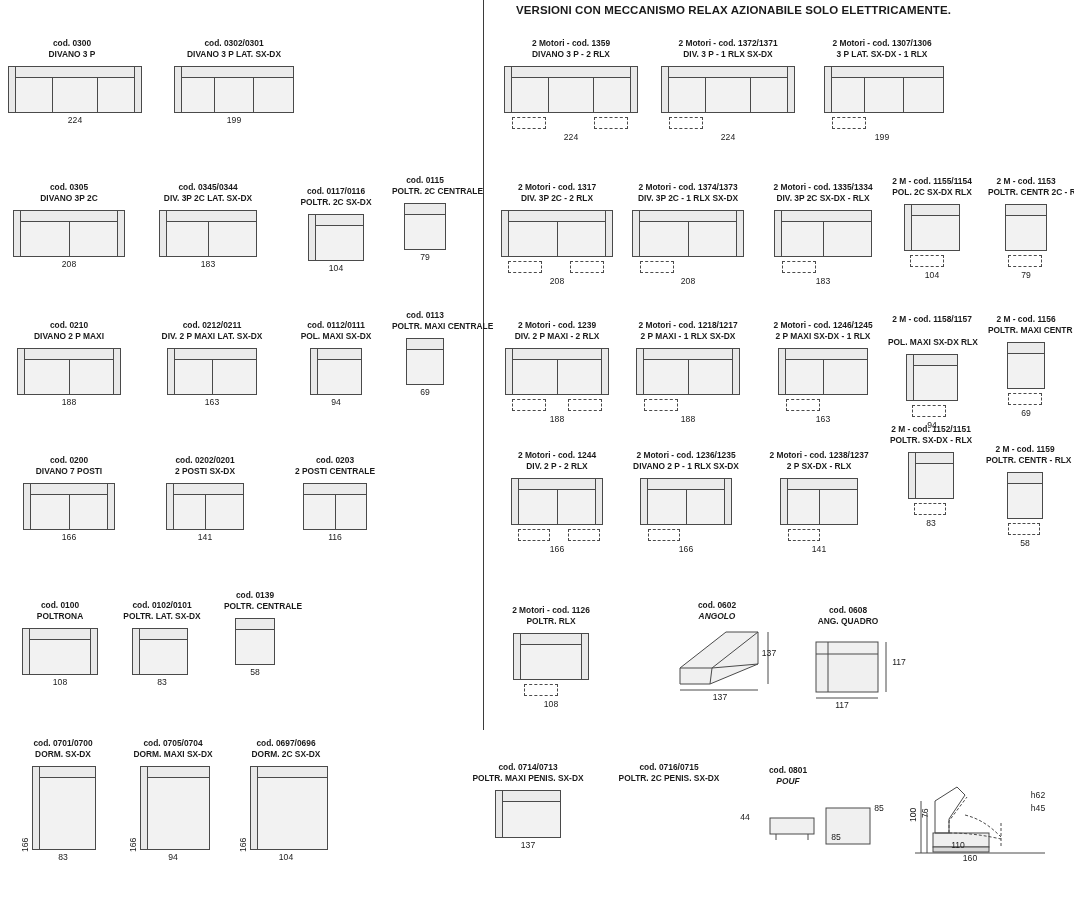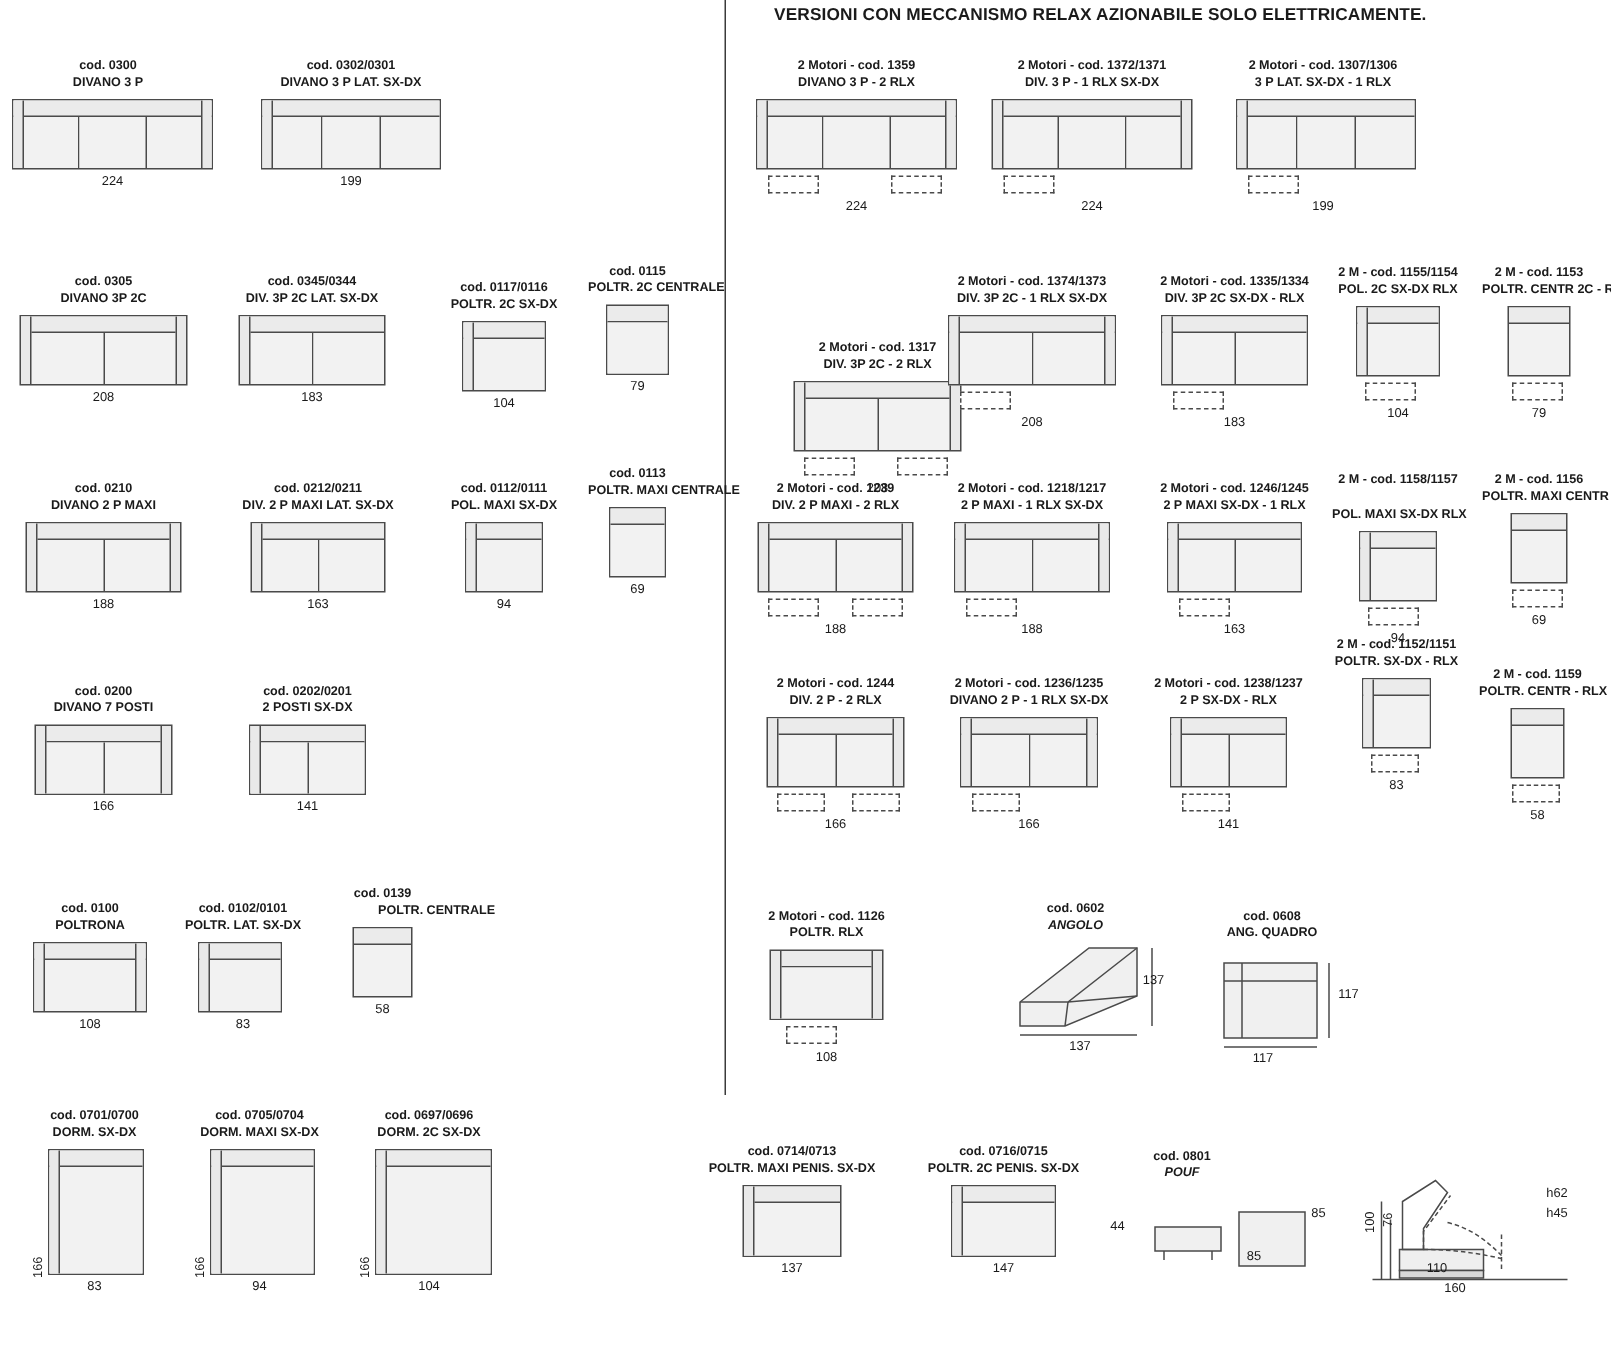--- a/index.html
+++ b/index.html
@@ -253,20 +253,34 @@
         <div class="seat">
             <div></div>
             <div></div>
           </div>
         <div class="arm-l"></div>
       </div>
       <div class="dim" style="left:0;top:49px;width:118px;">141</div>
     </div>
   </div>
 
+  <div class="item" style="left:276px;top:455px;">
+    <div class="cap" style="width:118px;">cod. 0203</div>
+    <div class="cap" style="width:118px;">2 POSTI CENTRALE</div>
+    <div class="figwrap" style="margin-top:6px;">
+      <div class="sofa" style="width:64px;height:47px;margin-left:27px;">
+        <div class="back"></div>
+        <div class="seat">
+            <div></div>
+            <div></div>
+          </div>
+      </div>
+      <div class="dim" style="left:0;top:49px;width:118px;">116</div>
+    </div>
+  </div>
 
   <div class="item" style="left:12px;top:600px;">
     <div class="cap" style="width:96px;">cod. 0100</div>
     <div class="cap" style="width:96px;">POLTRONA</div>
     <div class="figwrap" style="margin-top:6px;">
       <div class="sofa" style="width:76px;height:47px;margin-left:10px;">
         <div class="back"></div>
         <div class="seat">
             <div></div>
           </div>
@@ -287,21 +301,21 @@
             <div></div>
           </div>
         <div class="arm-l"></div>
       </div>
       <div class="dim" style="left:0;top:49px;width:104px;">83</div>
     </div>
   </div>
 
   <div class="item" style="left:224px;top:590px;">
     <div class="cap" style="width:62px;">cod. 0139</div>
-    <div class="cap" style="width:62px;margin-left:28px;">POLTR. CENTRALE</div>
+    <div class="cap" style="width:62px;">POLTR. CENTRALE</div>
     <div class="figwrap" style="margin-top:6px;">
       <div class="sofa" style="width:40px;height:47px;margin-left:11px;">
         <div class="back"></div>
         <div class="seat">
             <div></div>
           </div>
       </div>
       <div class="dim" style="left:0;top:49px;width:62px;">58</div>
     </div>
   </div>
@@ -366,30 +380,20 @@
           </div>
         <div class="arm-l"></div>
       </div>
       <div class="dim" style="left:0;top:50px;width:132px;">137</div>
     </div>
   </div>
 
   <div class="item" style="left:604px;top:762px;">
     <div class="cap" style="width:130px;">cod. 0716/0715</div>
     <div class="cap" style="width:130px;">POLTR. 2C PENIS. SX-DX</div>
-    <div class="figwrap" style="margin-top:6px;">
-      <div class="sofa" style="width:70px;height:48px;margin-left:30px;">
-        <div class="back"></div>
-        <div class="seat">
-            <div></div>
-          </div>
-        <div class="arm-l"></div>
-      </div>
-      <div class="dim" style="left:0;top:50px;width:130px;">147</div>
-    </div>
   </div>
 
   <div class="item" style="left:760px;top:765px;">
     <div class="cap" style="width:56px;">cod. 0801</div>
     <div class="cap" style="width:56px;font-style:italic;">POUF</div>
   </div>
   <div class="svgbox" style="left:762px;top:800px;width:130px;height:60px;">
     <svg width="130" height="60" viewBox="0 0 130 60">
       <rect x="8" y="18" width="44" height="16" fill="#f0f0f0" stroke="#4a4a4a" stroke-width="1"></rect>
       <line x1="14" y1="34" x2="14" y2="40" stroke="#4a4a4a" stroke-width="1"></line>
@@ -472,21 +476,21 @@
             <div></div>
             <div></div>
           </div>
         <div class="arm-l"></div>
       </div>
       <div class="foot" style="left:20px;top:51px;width:34px;"></div>
       <div class="dim" style="left:0;top:66px;width:140px;">199</div>
     </div>
   </div>
 
-  <div class="item" style="left:524px;top:182px;margin-top:44px;">
+  <div class="item" style="left:496px;top:182px;">
     <div class="cap" style="width:122px;">2 Motori - cod. 1317</div>
     <div class="cap" style="width:122px;">DIV. 3P 2C  - 2 RLX</div>
     <div class="figwrap" style="margin-top:6px;height:78px;">
       <div class="sofa" style="width:112px;height:47px;margin-left:5px;">
         <div class="back"></div>
         <div class="seat">
             <div></div>
             <div></div>
           </div>
         <div class="arm-l"></div>

